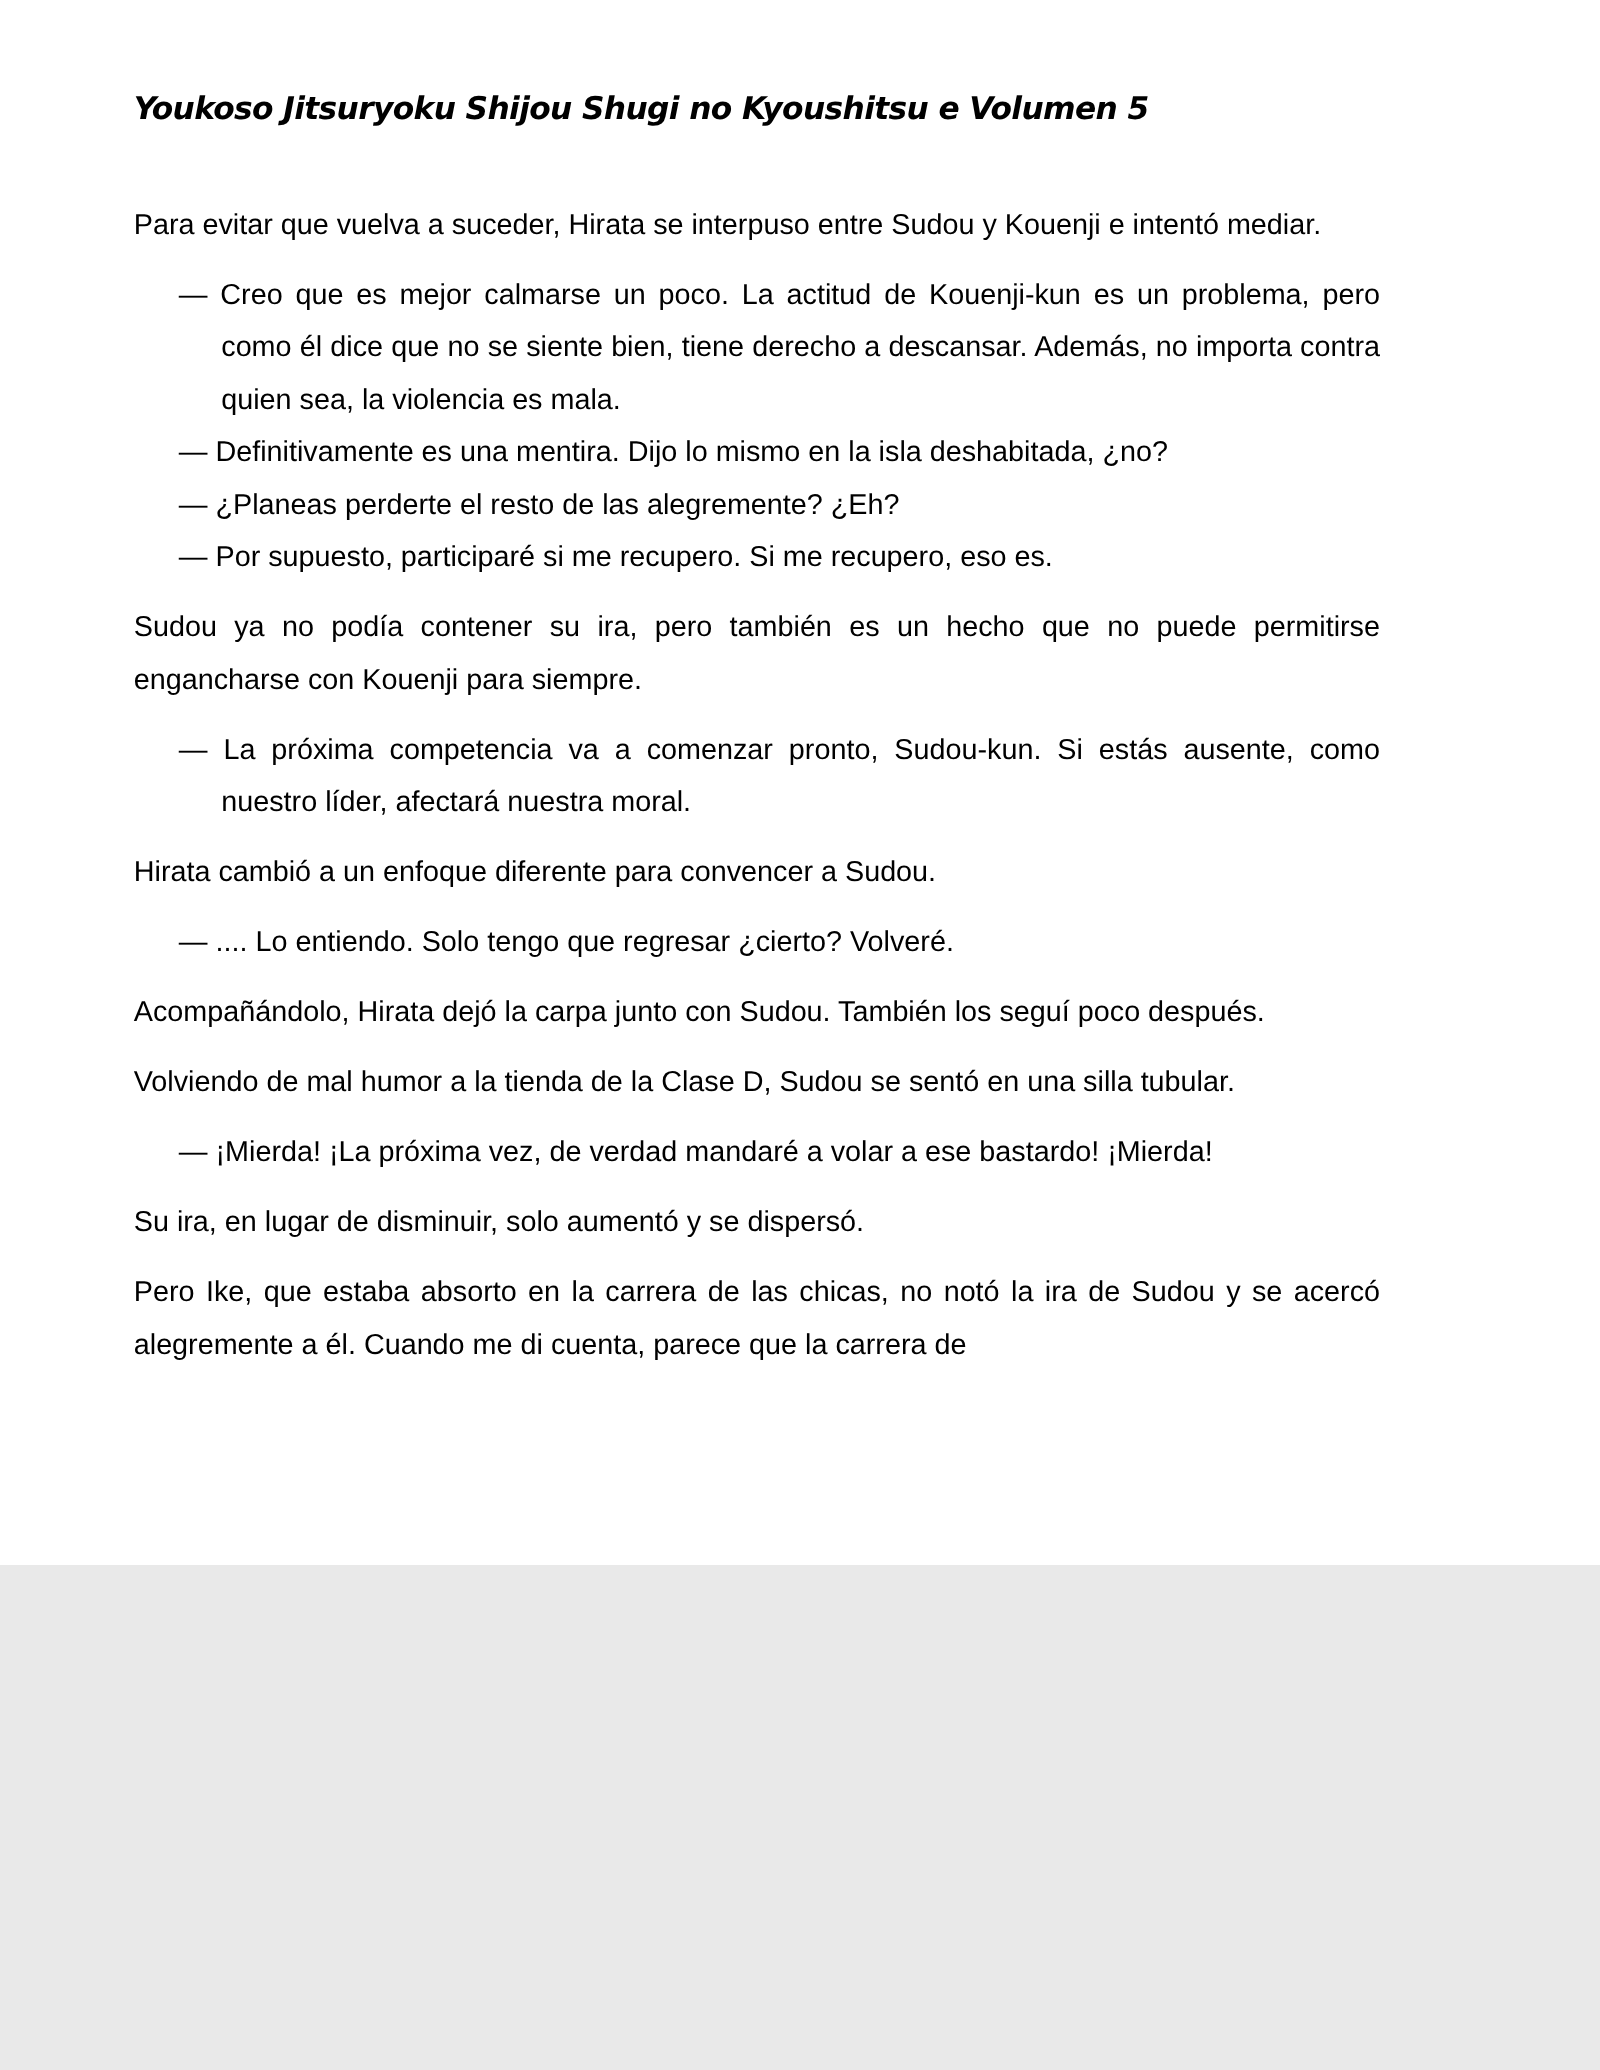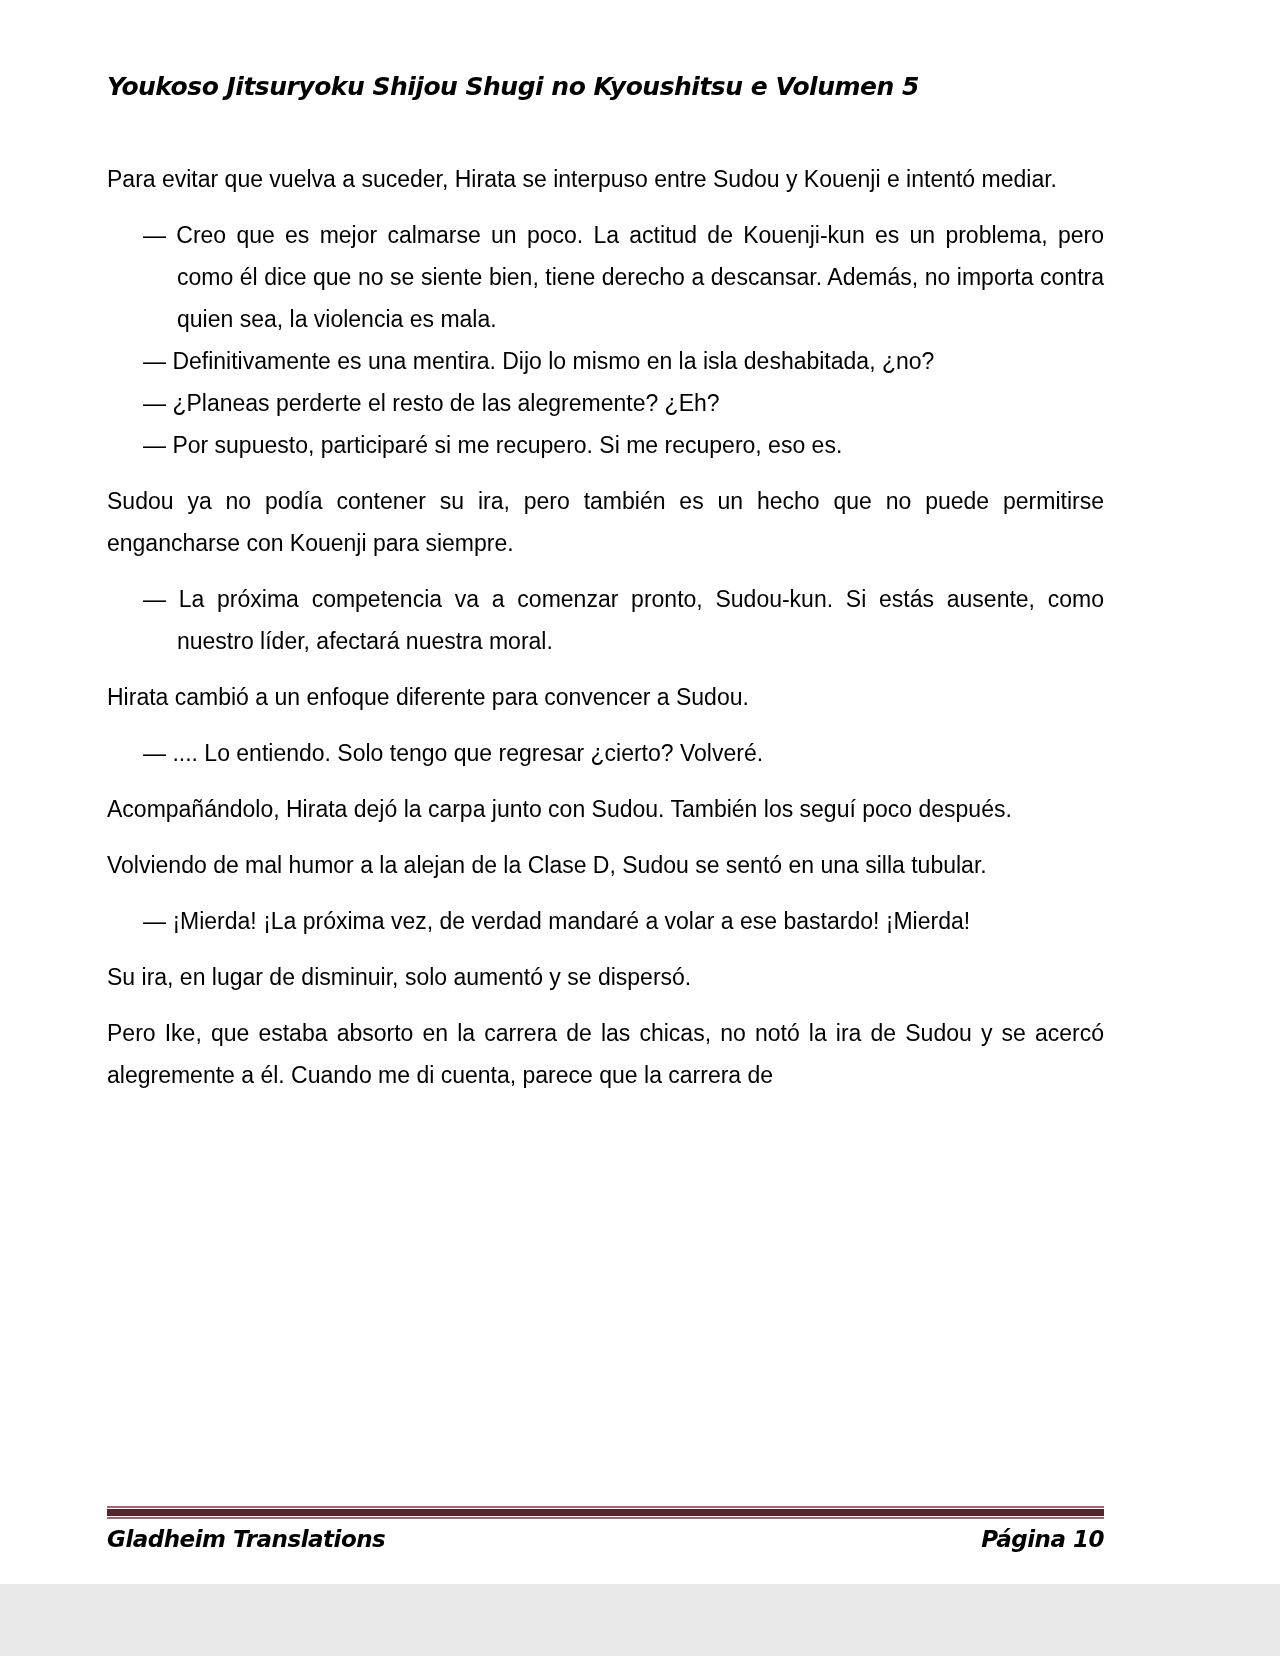--- a/index.html
+++ b/index.html
@@ -3,21 +3,21 @@
 <meta charset="utf-8">
 <style>
   html, body {
     margin: 0;
     padding: 0;
     background: #e9e9e9;
   }
   .page {
     position: relative;
     width: 1280px;
-    height: 1584px;
+    height: 1252px;
     background: #ffffff;
     margin: 0 auto;
     overflow: hidden;
     font-family: "Liberation Sans", sans-serif;
     color: #000000;
   }
   .content {
     position: absolute;
     left: 107px;
     width: 997px;
@@ -91,21 +91,21 @@
         </div>
         <p class="narration">Sudou ya no podía contener su ira, pero también es un hecho que no puede permitirse engancharse con Kouenji para siempre.</p>
         <div class="dialogue-group">
           <p class="dialogue">— La próxima competencia va a comenzar pronto, Sudou-kun. Si estás ausente, como nuestro líder, afectará nuestra moral.</p>
         </div>
         <p class="narration">Hirata cambió a un enfoque diferente para convencer a Sudou.</p>
         <div class="dialogue-group">
           <p class="dialogue">— .... Lo entiendo. Solo tengo que regresar ¿cierto? Volveré.</p>
         </div>
         <p class="narration">Acompañándolo, Hirata dejó la carpa junto con Sudou. También los seguí poco después.</p>
-        <p class="narration">Volviendo de mal humor a la alejan de la Clase D, Sudou se sentó en una silla tubular.</p>
+        <p class="narration">Volviendo de mal humor a la tienda de la Clase D, Sudou se sentó en una silla tubular.</p>
         <div class="dialogue-group">
           <p class="dialogue">— ¡Mierda! ¡La próxima vez, de verdad mandaré a volar a ese bastardo! ¡Mierda!</p>
         </div>
         <p class="narration">Su ira, en lugar de disminuir, solo aumentó y se dispersó.</p>
         <p class="narration">Pero Ike, que estaba absorto en la carrera de las chicas, no notó la ira de Sudou y se acercó alegremente a él. Cuando me di cuenta, parece que la carrera de</p>
       </div>
   </div>
 
   <div class="footer">
     <div class="footer-rule">

